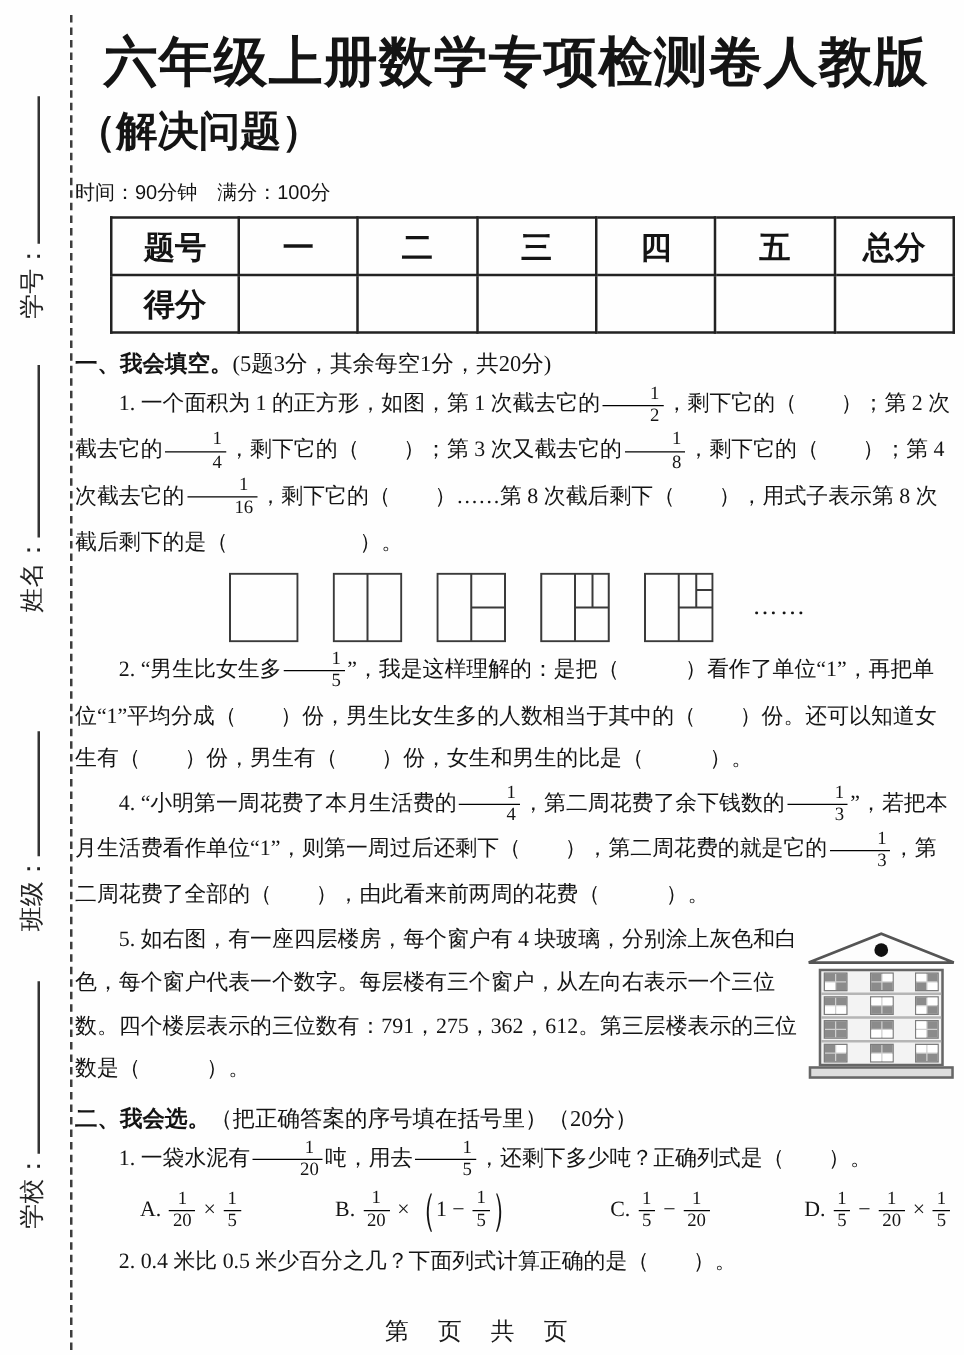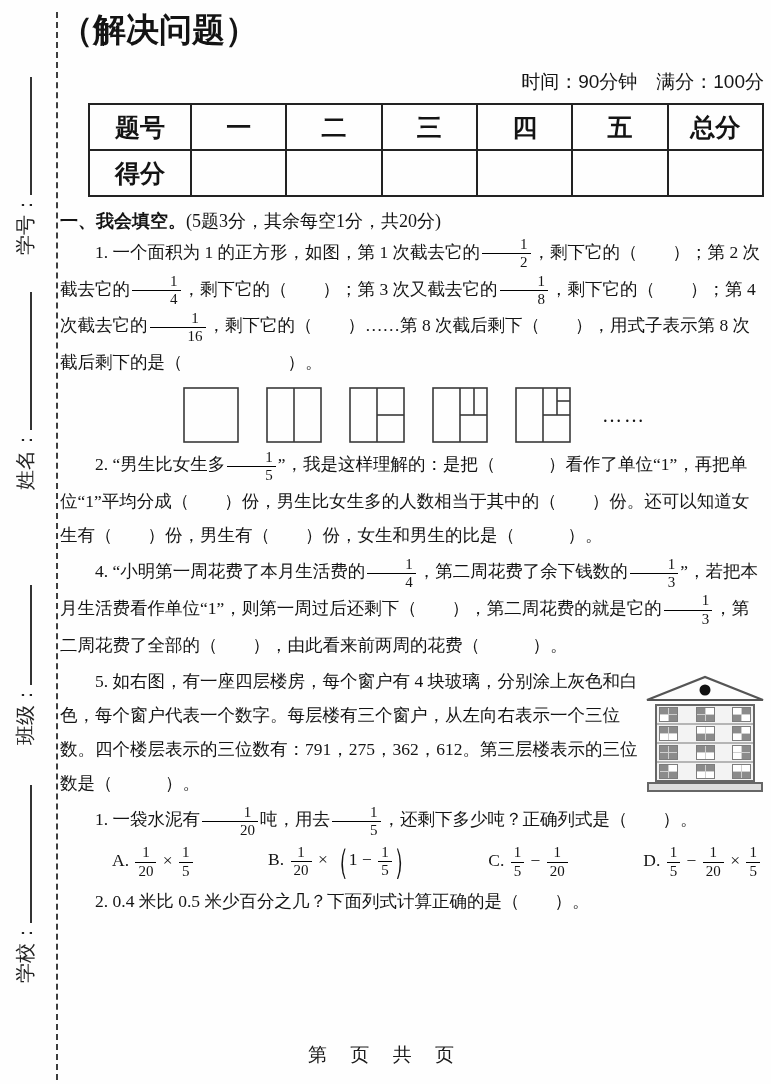--- a/index.html
+++ b/index.html
@@ -15,22 +15,22 @@
     transform-origin:0 0;transform:rotate(-90deg);
     font-size:20px;white-space:nowrap;color:#222;
   }
   .side-field .blank-line{display:inline-block;border-bottom:2px solid #333;height:2px;}
   
   .main{position:absolute;left:60px;top:0;width:706px;}
   .title{margin:26px 0 0 0;text-align:center;font-family:"Liberation Sans","DejaVu Sans",sans-serif;
          font-weight:900;font-size:43px;letter-spacing:1px;line-height:1.15;}
   .subtitle{margin:8px 0 0 0;text-align:left;font-family:"Liberation Sans","DejaVu Sans",sans-serif;
             font-weight:900;font-size:33px;}
-  .meta{margin:16px 2px 8px 0;text-align:right;font-family:"Liberation Sans","DejaVu Sans",sans-serif;
-        font-size:19px;}
+  .meta{margin:16px 2px 8px 0;font-family:"Liberation Sans","DejaVu Sans",sans-serif;
+        font-size:16px;}
   
   table.score{border-collapse:collapse;margin-left:28px;width:676px;table-layout:fixed;}
   table.score th,table.score td{
     border:2px solid #222;height:44px;text-align:center;vertical-align:middle;
     font-size:25px;font-weight:bold;font-family:"Liberation Serif",serif;padding:0;
   }
   
   .sec-heading{font-size:18px;margin:12px 0 0 0;}
   .sec-heading .b{font-weight:bold;}
   .q{font-size:17.5px;line-height:1.95;margin:2px 0 0 0;text-indent:2em;}
@@ -53,21 +53,21 @@
   .floor:last-child{border-bottom:none;}
   .window{display:grid;grid-template-columns:8px 8px;grid-template-rows:6px 6px;gap:1px;
           background:#cfcfcf;border:1px solid #7d7d7d;}
   .pane{background:#fff;}
   .pane.gray{background:#8b8b8b;}
   .bbase{width:112px;height:6px;background:#ddd;border:2px solid #666;margin:0 auto;}
   
   .opts{display:flex;justify-content:space-between;margin:2px 0 0 52px;width:650px;
         font-size:17.5px;line-height:1.95;align-items:center;}
   
-  .footer{position:absolute;left:0;right:0;bottom:16px;text-align:center;
+  .footer{position:absolute;left:0;right:0;bottom:6px;text-align:center;
           font-family:"Liberation Sans","DejaVu Sans",sans-serif;
           font-size:19px;letter-spacing:9px;color:#1a1a1a;}
 </style>
 </head>
 <body>
 
 <div class="cut-line"></div>
 
 <div class="side-field" style="top:255px;width:180px;">
   <span>学号：</span>
@@ -81,20 +81,21 @@
   <span>班级：</span>
     <span class="blank-line" style="width:100px;"></span>
 </div>
 <div class="side-field" style="top:983px;width:200px;">
   <span>学校：</span>
     <span class="blank-line" style="width:138px;"></span>
 </div>
 
 <div class="main">
 
+  <h1 class="title">六年级上册数学专项检测卷人教版</h1>
   <h2 class="subtitle">（解决问题）</h2>
   <div class="meta">时间：90分钟　满分：100分</div>
 
   <table class="score">
     <tbody>
         <tr>
       <th style="width:100px;margin-left:28px;">题号</th>
       <th>一</th>
       <th>二</th>
       <th>三</th>
@@ -236,20 +237,21 @@
               <div class="pane"></div>
               <div class="pane gray"></div>
               <div class="pane gray"></div>
             </div>
           </div>
         </div>
       <div class="bbase"></div>
     </div>
   </div>
 
+  <p class="sec-heading"><span class="b">二、我会选。</span><span>（把正确答案的序号填在括号里）（20分）</span></p>
 
   <p class="q">1. 一袋水泥有<span class="frac"><span class="num">1</span><span class="den">20</span></span>吨，用去<span class="frac"><span class="num">1</span><span class="den">5</span></span>，还剩下多少吨？正确列式是（　　）。</p>
 
   <div class="opts">
     <span>A. <span class="frac"><span class="num">1</span><span class="den">20</span></span> × <span class="frac"><span class="num">1</span><span class="den">5</span></span></span>
     <span>B. <span class="frac"><span class="num">1</span><span class="den">20</span></span> ×<span class="bigp">（</span>1 − <span class="frac"><span class="num">1</span><span class="den">5</span></span><span class="bigp">）</span></span>
     <span>C. <span class="frac"><span class="num">1</span><span class="den">5</span></span> − <span class="frac"><span class="num">1</span><span class="den">20</span></span></span>
     <span>D. <span class="frac"><span class="num">1</span><span class="den">5</span></span> − <span class="frac"><span class="num">1</span><span class="den">20</span></span> × <span class="frac"><span class="num">1</span><span class="den">5</span></span></span>
   </div>
 

